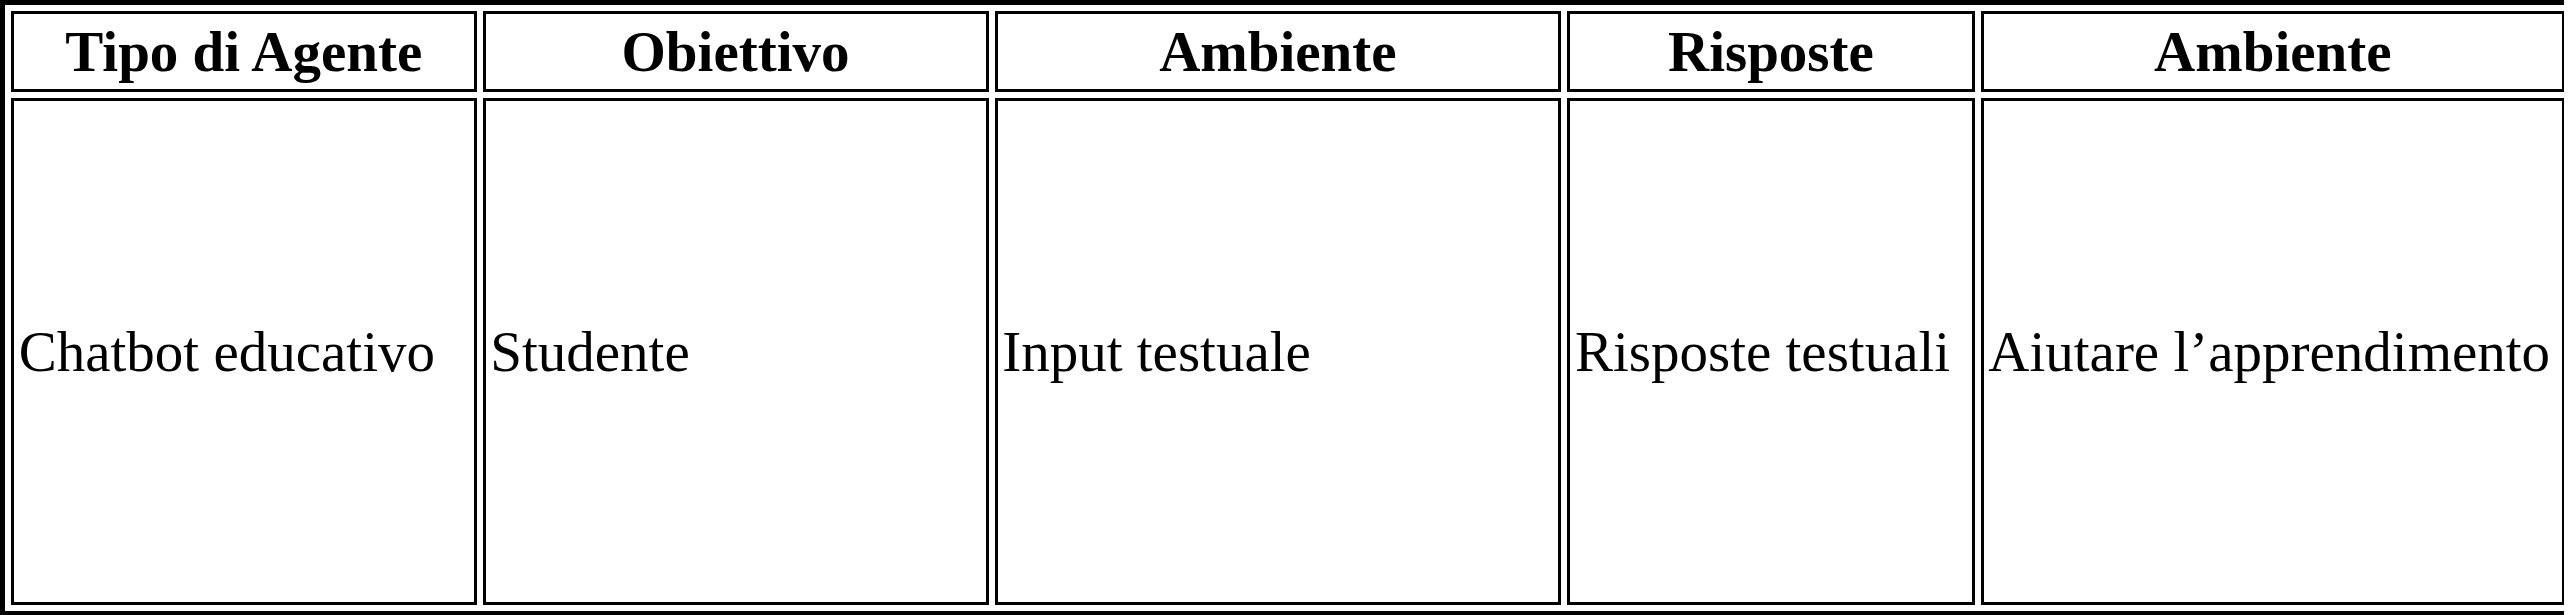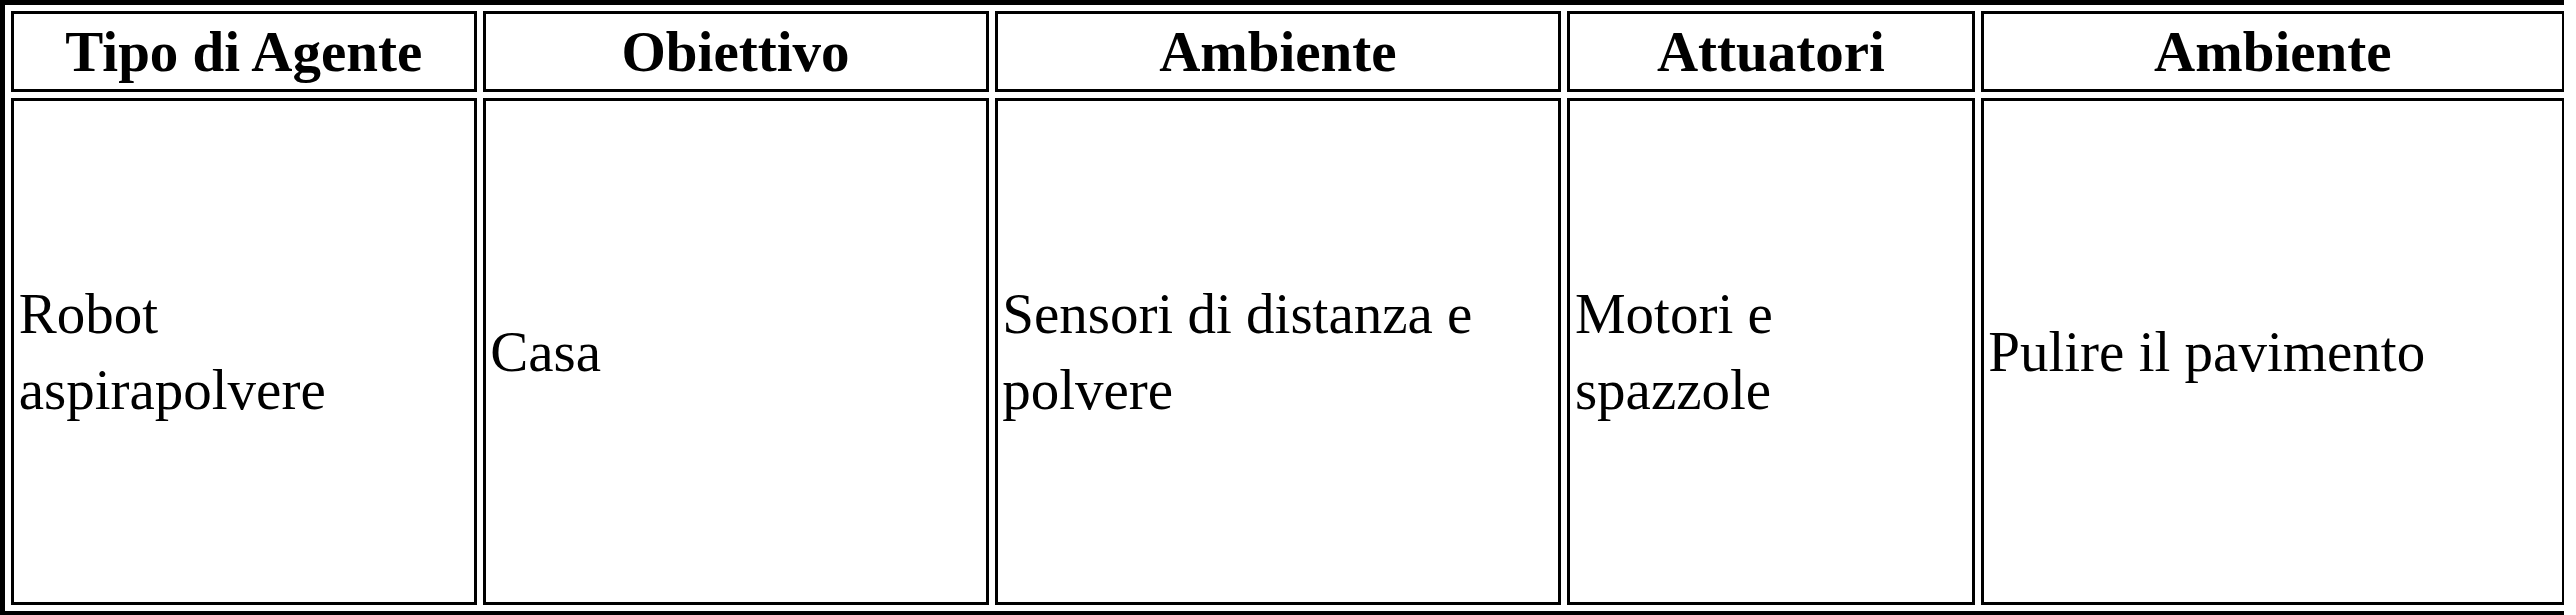--- a/index.html
+++ b/index.html
@@ -63,28 +63,28 @@
         <col class="c2">
         <col class="c3">
         <col class="c4">
         <col class="c5">
     </colgroup>
     <thead>
       <tr>
         <th>Tipo di Agente</th>
         <th>Obiettivo</th>
         <th>Ambiente</th>
-        <th>Attuatori</th>
+        <th>Risposte</th>
         <th>Ambiente</th>
       </tr>
     </thead>
     <tbody>
       <tr>
-        <td>Robot aspirapolvere</td>
-        <td>Casa</td>
-        <td>Sensori di distanza e polvere</td>
-        <td>Motori e spazzole</td>
-        <td>Pulire il pavimento</td>
+        <td>Chatbot educativo</td>
+        <td>Studente</td>
+        <td>Input testuale</td>
+        <td>Risposte testuali</td>
+        <td>Aiutare l’apprendimento</td>
       </tr>
     </tbody>
   </table>
 </div>
 
 
 </body></html>

